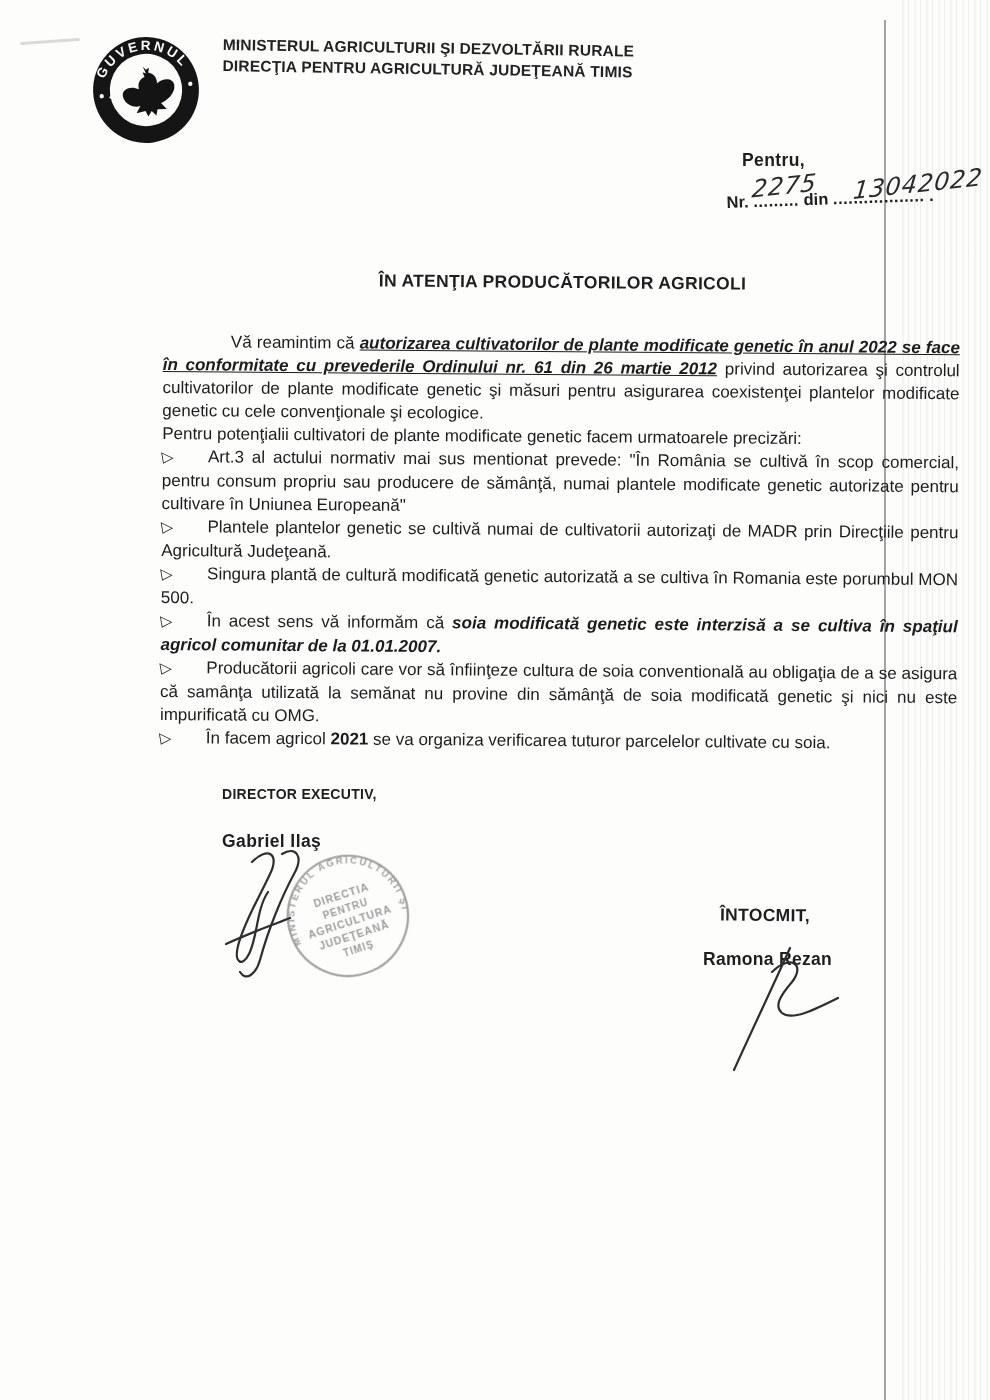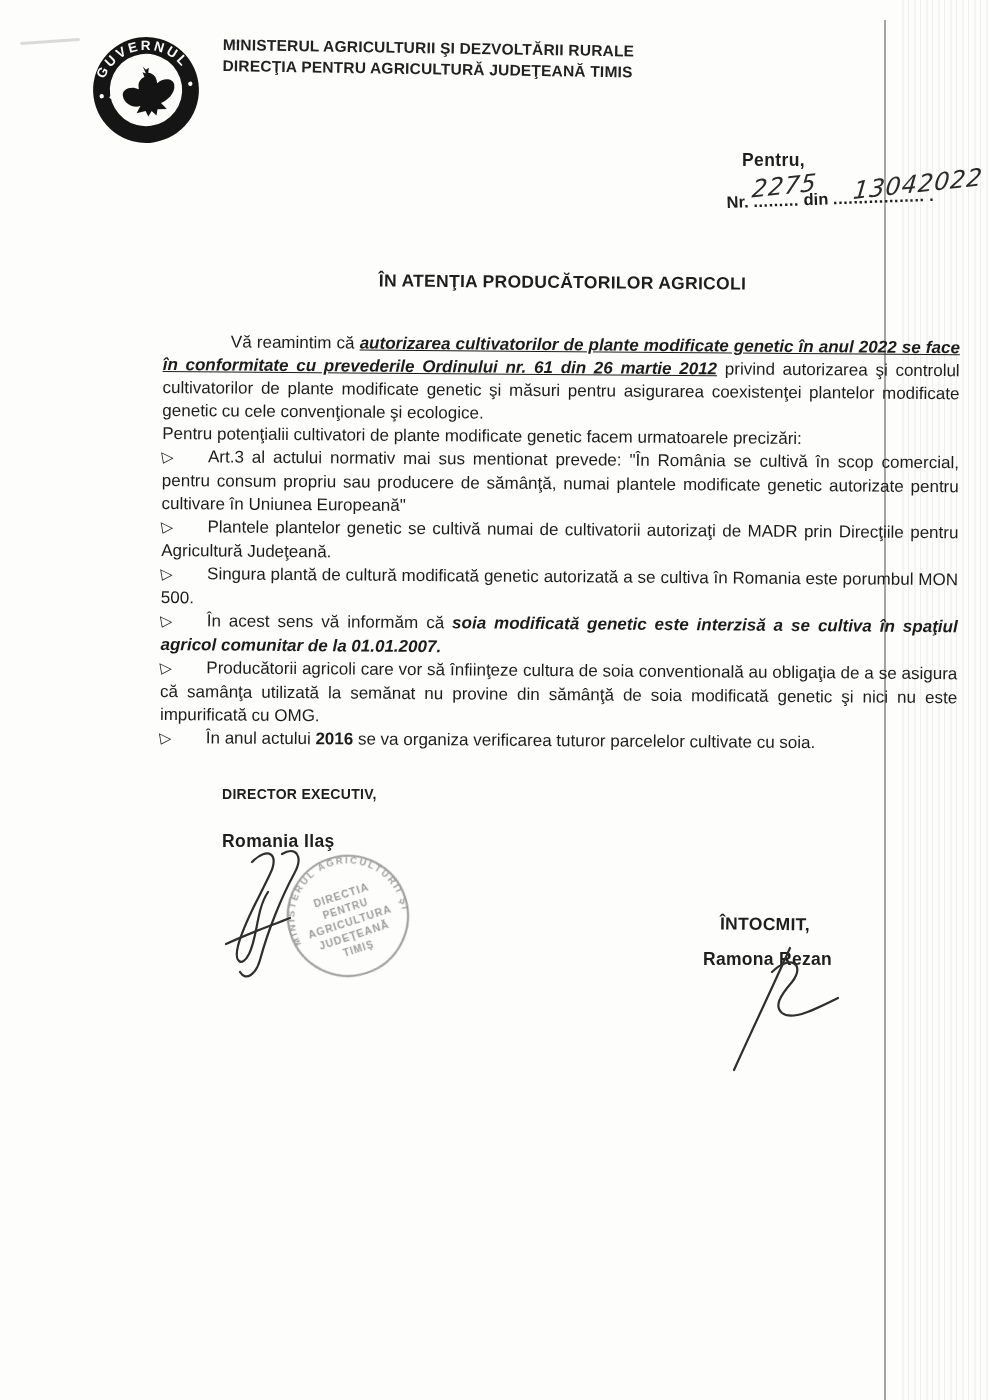--- a/index.html
+++ b/index.html
@@ -36,21 +36,21 @@
   .body p{margin:0;}
   .p-indent{text-indent:68px;}
   .u-emph{font-weight:700;font-style:italic;text-decoration:underline;}
   .b-emph{font-weight:700;font-style:italic;}
   .b{font-weight:700;}
   .marker{display:inline-block;width:46px;font-family:"DejaVu Sans",sans-serif;font-size:15px;
      transform:skewX(10deg);text-indent:0;}
   
   .director-title{position:absolute;left:222px;top:786px;font-weight:700;font-size:14px;letter-spacing:.3px;}
   .director-name{position:absolute;left:222px;top:831px;font-weight:700;font-size:17.5px;letter-spacing:.4px;}
-  .intocmit{position:absolute;left:720px;top:905px;font-weight:700;font-size:17.5px;transform:rotate(.6deg);letter-spacing:.3px;margin-top:9px;}
+  .intocmit{position:absolute;left:720px;top:905px;font-weight:700;font-size:17.5px;transform:rotate(.6deg);letter-spacing:.3px;}
   .prepared-name{position:absolute;left:703px;top:949px;font-weight:700;font-size:17.5px;letter-spacing:.3px;}
   .stamp{position:absolute;left:272px;top:838px;width:150px;height:150px;transform:rotate(-18deg);
      opacity:.8;filter:blur(.3px);}
   .stamp text{font-family:"Liberation Sans",sans-serif;}
   .sig{position:absolute;}
   .sig1{left:218px;top:844px;width:130px;height:145px;}
   .sig2{left:712px;top:942px;width:140px;height:135px;}
 </style>
 </head>
 <body>
@@ -99,25 +99,25 @@
     <p><span class="marker">▷</span><span>Art.3 al actului normativ mai sus mentionat prevede: "În România se cultivă în scop comercial, pentru consum propriu sau producere de sămânţă, numai plantele modificate genetic autorizate pentru cultivare în Uniunea Europeană"</span><span class="b-emph"></span><span class="b"></span><span></span></p>
 
     <p><span class="marker">▷</span><span>Plantele plantelor genetic se cultivă  numai de cultivatorii autorizaţi de MADR prin Direcţiile pentru Agricultură Judeţeană.</span><span class="b-emph"></span><span class="b"></span><span></span></p>
 
     <p><span class="marker">▷</span><span>Singura plantă de cultură modificată genetic autorizată a se cultiva în Romania este porumbul MON 500.</span><span class="b-emph"></span><span class="b"></span><span></span></p>
 
     <p><span class="marker">▷</span><span>În acest sens vă informăm că </span><span class="b-emph">soia modificată genetic este interzisă a se cultiva în spaţiul agricol comunitar de la 01.01.2007.</span><span class="b"></span><span></span></p>
 
     <p><span class="marker">▷</span><span>Producătorii agricoli care vor să înfiinţeze cultura de soia conventională au obligaţia de a se asigura că samânţa utilizată la semănat nu provine din sămânţă de soia modificată genetic şi nici nu este impurificată cu OMG.</span><span class="b-emph"></span><span class="b"></span><span></span></p>
 
-    <p><span class="marker">▷</span><span>În anul actului </span><span class="b-emph"></span><span class="b">2016</span><span> se va organiza verificarea tuturor parcelelor cultivate cu soia.</span></p>
+    <p><span class="marker">▷</span><span>În facem agricol </span><span class="b-emph"></span><span class="b">2021</span><span> se va organiza verificarea tuturor parcelelor cultivate cu soia.</span></p>
   </div>
 
   <div class="director-title">DIRECTOR EXECUTIV,</div>
-  <div class="director-name">Romania Ilaş</div>
+  <div class="director-name">Gabriel Ilaş</div>
 
   <svg class="stamp" viewBox="0 0 150 150">
     <circle cx="75" cy="78" r="60" fill="none" stroke="#8a8a8a" stroke-width="2.2"></circle>
     <defs>
         <path id="stampArc" d="M 25,100 A 54,54 0 1 1 125,100" fill="none"></path>
       </defs>
     <text font-size="9.5" font-weight="700" fill="#8a8a8a" letter-spacing="2">
       <textPath href="#stampArc" startOffset="50%" text-anchor="middle">MINISTERUL  AGRICULTURII  ŞI</textPath>
     </text>
     <text x="75" y="60" text-anchor="middle" font-size="10.5" font-weight="700" fill="#858585" letter-spacing="1">DIRECTIA</text>

